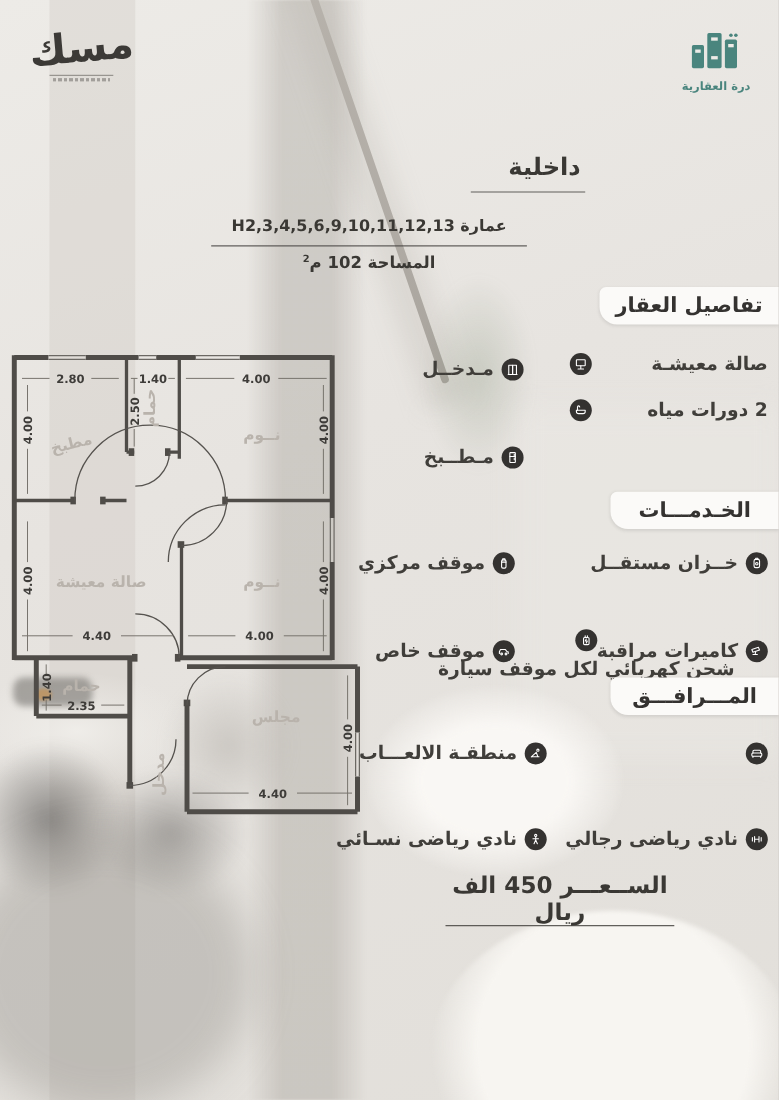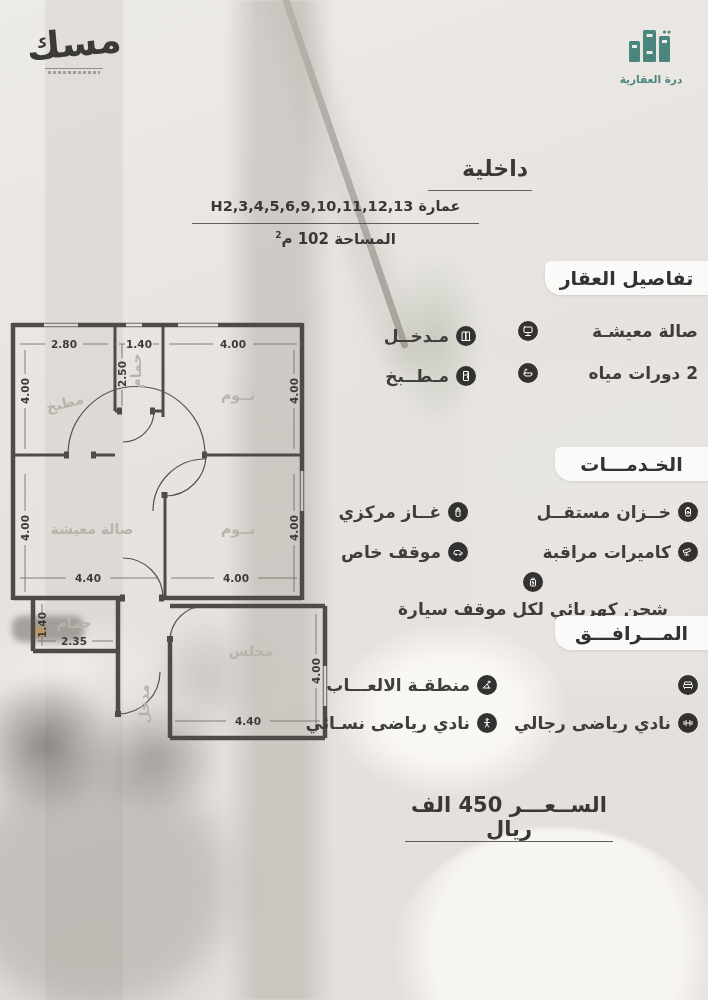--- a/index.html
+++ b/index.html
@@ -38,21 +38,21 @@
 
   
   .logo-misk{position:absolute;z-index:2;left:22px;top:24px;width:104px;text-align:center;color:#3c3a37;}
   .logo-misk .mark{font-size:37px;font-weight:bold;letter-spacing:-1px;transform:rotate(-5deg);line-height:1.1;}
   .logo-misk .rule{width:58px;height:1px;background:rgba(110,107,103,.7);margin:3px auto 2px;}
   .logo-misk .micro{width:52px;height:3px;margin:0 auto;background:repeating-linear-gradient(90deg,rgba(110,107,103,.55) 0 3px,transparent 3px 5px);}
   .logo-durrah{position:absolute;z-index:2;right:16px;top:26px;width:82px;text-align:center;}
   .logo-durrah .name{margin-top:3px;font-size:10.5px;font-weight:bold;color:#4a857e;}
 
   
-  .hdr-type{position:absolute;z-index:2;top:156px;right:176px;width:104px;direction:rtl;
+  .hdr-type{position:absolute;z-index:2;top:140px;right:176px;width:104px;direction:rtl;
     font-size:22px;font-weight:bold;color:#3a3834;text-align:right;padding:0 4px 9px 0;
     border-bottom:1.5px solid rgba(74,72,69,.85);}
   .hdr-building{position:absolute;z-index:2;top:150px;left:192px;width:287px;text-align:center;direction:rtl;margin-top:48px;}
   .hdr-building .bld{font-size:14.5px;font-weight:bold;color:#3a3834;padding-bottom:9px;
     border-bottom:1.5px solid rgba(74,72,69,.85);}
   .hdr-building .area{margin-top:6px;font-size:15px;font-weight:bold;color:#3a3834;}
   .hdr-building sup{font-size:9px;}
 
   
   .sec-title{position:absolute;z-index:2;right:0;height:34px;background:#fbfaf8;
@@ -60,21 +60,21 @@
     display:flex;align-items:center;justify-content:center;direction:rtl;
     font-size:19px;font-weight:bold;color:#343230;padding:0 14px;}
   .t-details{top:261px;width:163px;}
   .t-services{top:447px;width:153px;}
   .t-amenities{top:616px;width:153px;}
 
   
   .list{position:absolute;z-index:2;display:flex;flex-direction:column;}
   .row{display:flex;align-items:center;gap:7px;}
   .row .txt{flex:1;font-size:17px;font-weight:600;color:#403e3a;white-space:nowrap;}
-  .rtl{direction:rtl;}            
+  .rtl{direction:rtl;gap:40px;}            
   .ltr{direction:ltr;}            
   .ltr .txt{text-align:right;direction:rtl;}
   .rtl .txt{text-align:right;}
   .ic{width:20px;height:20px;border-radius:50%;background:#343230;flex:0 0 auto;
       display:flex;align-items:center;justify-content:center;}
   .ic svg{width:12px;height:12px;stroke:#fff;stroke-width:2;fill:none;stroke-linecap:round;stroke-linejoin:round;}
   .dt-main{top:310px;right:10px;width:180px;} .dt-main .row{height:42px;}
   .dt-side{top:316px;right:232px;width:125px;} .dt-side .row{height:40px;}
   .sv-main{top:492px;right:10px;width:178px;} .sv-main .row{height:40px;}
   .sv-side{top:492px;right:240px;width:135px;} .sv-side .row{height:40px;}
@@ -309,21 +309,21 @@
   </div>
 
   <div class="list sv-side rtl">
     <div class="row">
       <span class="ic">
           <svg viewBox="0 0 24 24">
             <rect x="8" y="6" width="8" height="15" rx="2.5"></rect>
             <path d="M10 6V4h4v2M8 10h8"></path>
           </svg>
         </span>
-      <span class="txt">غــاز مركزي</span>
+      <span class="txt">موقف مركزي</span>
     </div>
     <div class="row">
       <span class="ic">
           <svg viewBox="0 0 24 24">
             <path d="M4 16v-3l2-4h9l3 4h2v3"></path>
             <circle cx="8" cy="17" r="1.6"></circle>
             <circle cx="16" cy="17" r="1.6"></circle>
           </svg>
         </span>
       <span class="txt">موقف خاص</span>

